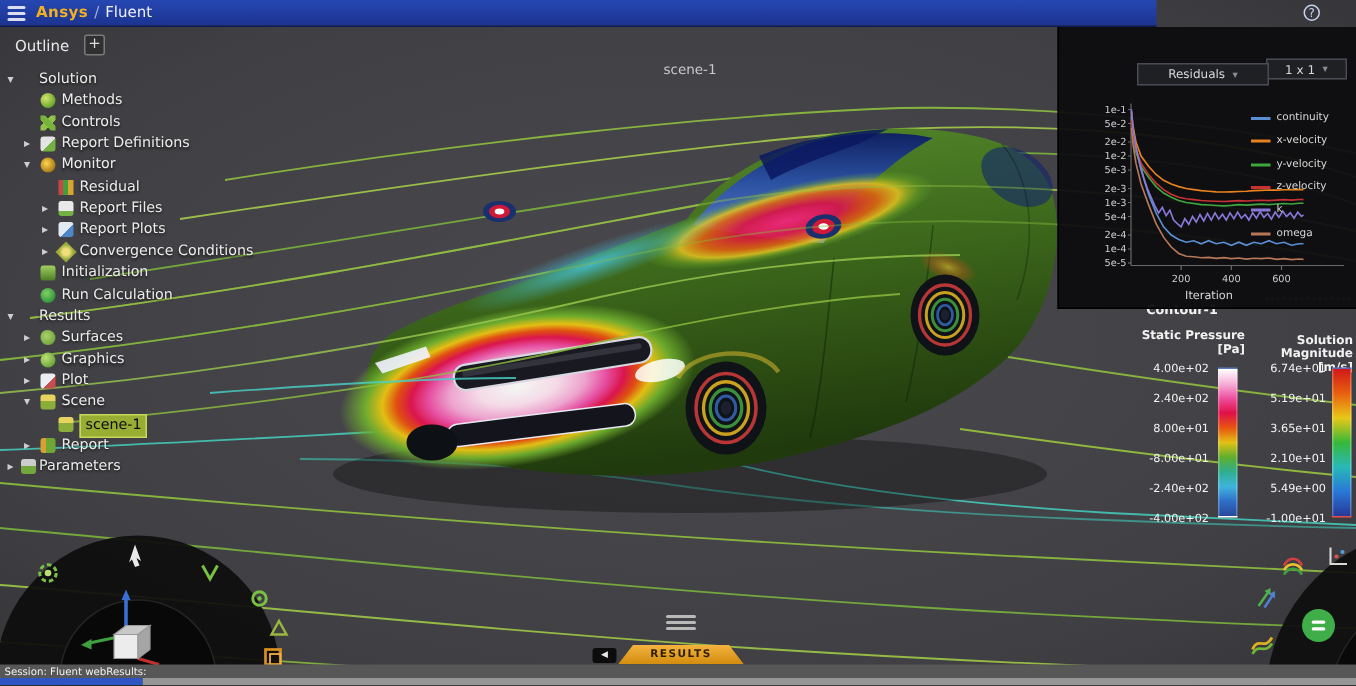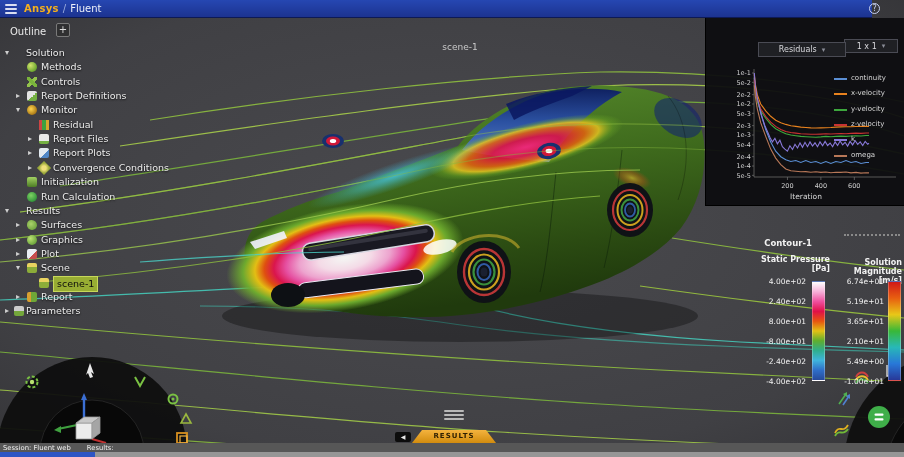--- a/index.html
+++ b/index.html
@@ -1,21 +1,21 @@
 <!DOCTYPE html>
 <html><head>
 <meta charset="utf-8">
 <style>
   html,body{margin:0;padding:0;background:#222;}
   .stage{position:relative;width:904px;height:457px;overflow:hidden;
          font-family:"DejaVu Sans","Liberation Sans",sans-serif;background:#3f3f42;}
   .stage *{box-sizing:border-box;}
 
   
-  .topbar{position:absolute;left:0;top:0;width:872px;height:18px;
+  .topbar{position:absolute;left:0;top:0;width:771px;height:18px;
           background:linear-gradient(#2647b2,#1c3390);border-bottom:1px solid #0d1a55;z-index:40;}
   .hamburger{position:absolute;left:5px;top:4px;width:12px;height:10px;cursor:pointer;}
   .hamburger i{display:block;height:2px;margin-bottom:2px;background:#d9def2;border-radius:1px;}
   .brand{position:absolute;left:24px;top:2px;font-size:10px;line-height:14px;}
   .brand .ansys{color:#f5b01d;font-weight:bold;letter-spacing:.3px;}
   .brand .sep{color:#9fb0e0;margin:0 4px;}
   .brand .app{color:#eef1fb;}
   .help-btn{position:absolute;left:869px;top:3px;width:11px;height:11px;border:1px solid #c7d0f0;
             border-radius:50%;color:#c7d0f0;font-size:8px;line-height:10px;text-align:center;}
 
@@ -66,21 +66,21 @@
   .dd-plot{left:52px;top:24px;width:88px;height:15px;}
   .res-plot{position:absolute;left:0;top:0;width:199px;height:188px;}
   .res-plot text{fill:#cfcfcf;font-size:6.5px;font-family:"DejaVu Sans",sans-serif;}
   .res-plot .xlab{font-size:7.5px;fill:#d8d8d8;}
   .res-legend{position:absolute;left:128px;top:56px;width:70px;}
   .res-legend .ent{position:absolute;height:10px;font-size:7px;color:#d8d8d8;white-space:nowrap;}
   .res-legend .ent i{position:absolute;left:0;top:4px;width:13px;height:2px;}
   .res-legend .ent span{position:absolute;left:17px;top:0;}
 
   
-  .cbar{position:absolute;z-index:15;color:#f2f2f2;margin-top:36px;}
+  .cbar{position:absolute;z-index:15;color:#f2f2f2;}
   .cbar .cb-title{text-align:center;font-size:8.5px;font-weight:bold;}
   .cbar .cb-qty{position:absolute;text-align:right;font-size:8px;font-weight:bold;line-height:9px;}
   .cbar .bar{position:absolute;width:13px;height:100px;border:1px solid rgba(255,255,255,.25);}
   .cbar .cbl{position:absolute;text-align:right;font-size:7.5px;}
   .cb-contour{left:742px;top:202px;width:92px;height:155px;}
   .cb-velocity{left:840px;top:196px;width:64px;height:161px;}
   .clipped-title{position:absolute;left:4px;top:2px;width:56px;border-top:2px dotted #8a8a8a;}
 
   
   .widget{position:absolute;z-index:12;}
@@ -91,21 +91,21 @@
                clip-path:polygon(10px 0,74px 0,84px 13px,0 13px);
                color:#2c1e02;font-size:7px;font-weight:bold;letter-spacing:1px;
                text-align:center;line-height:13px;cursor:pointer;}
   .tab-arrow{position:absolute;left:395px;top:432px;width:16px;height:10px;background:#0c0c0c;
              border-radius:2px;color:#e8e8e8;font-size:6px;text-align:center;line-height:10px;z-index:25;cursor:pointer;}
   .list-icon{position:absolute;left:444px;top:410px;width:20px;height:14px;z-index:25;cursor:pointer;}
   .list-icon i{display:block;height:2px;margin-bottom:2px;background:#b9b9b9;border-radius:1px;}
 
   
   .statusbar{position:absolute;left:0;top:443px;width:904px;height:9px;background:#575757;z-index:30;
-             display:flex;gap:16px;align-items:center;padding-left:3px;
+             display:flex;gap:0;align-items:center;padding-left:3px;
              color:#f1f1f1;font-size:6.8px;white-space:nowrap;}
   .bottomstrip{position:absolute;left:0;top:452px;width:904px;height:5px;z-index:30;display:flex;}
   .bottomstrip .blue{width:95px;background:#2e55c4;}
   .bottomstrip .rest{flex:1;background:#969696;}
 </style>
 </head>
 <body>
 
 <div class="stage">
 

